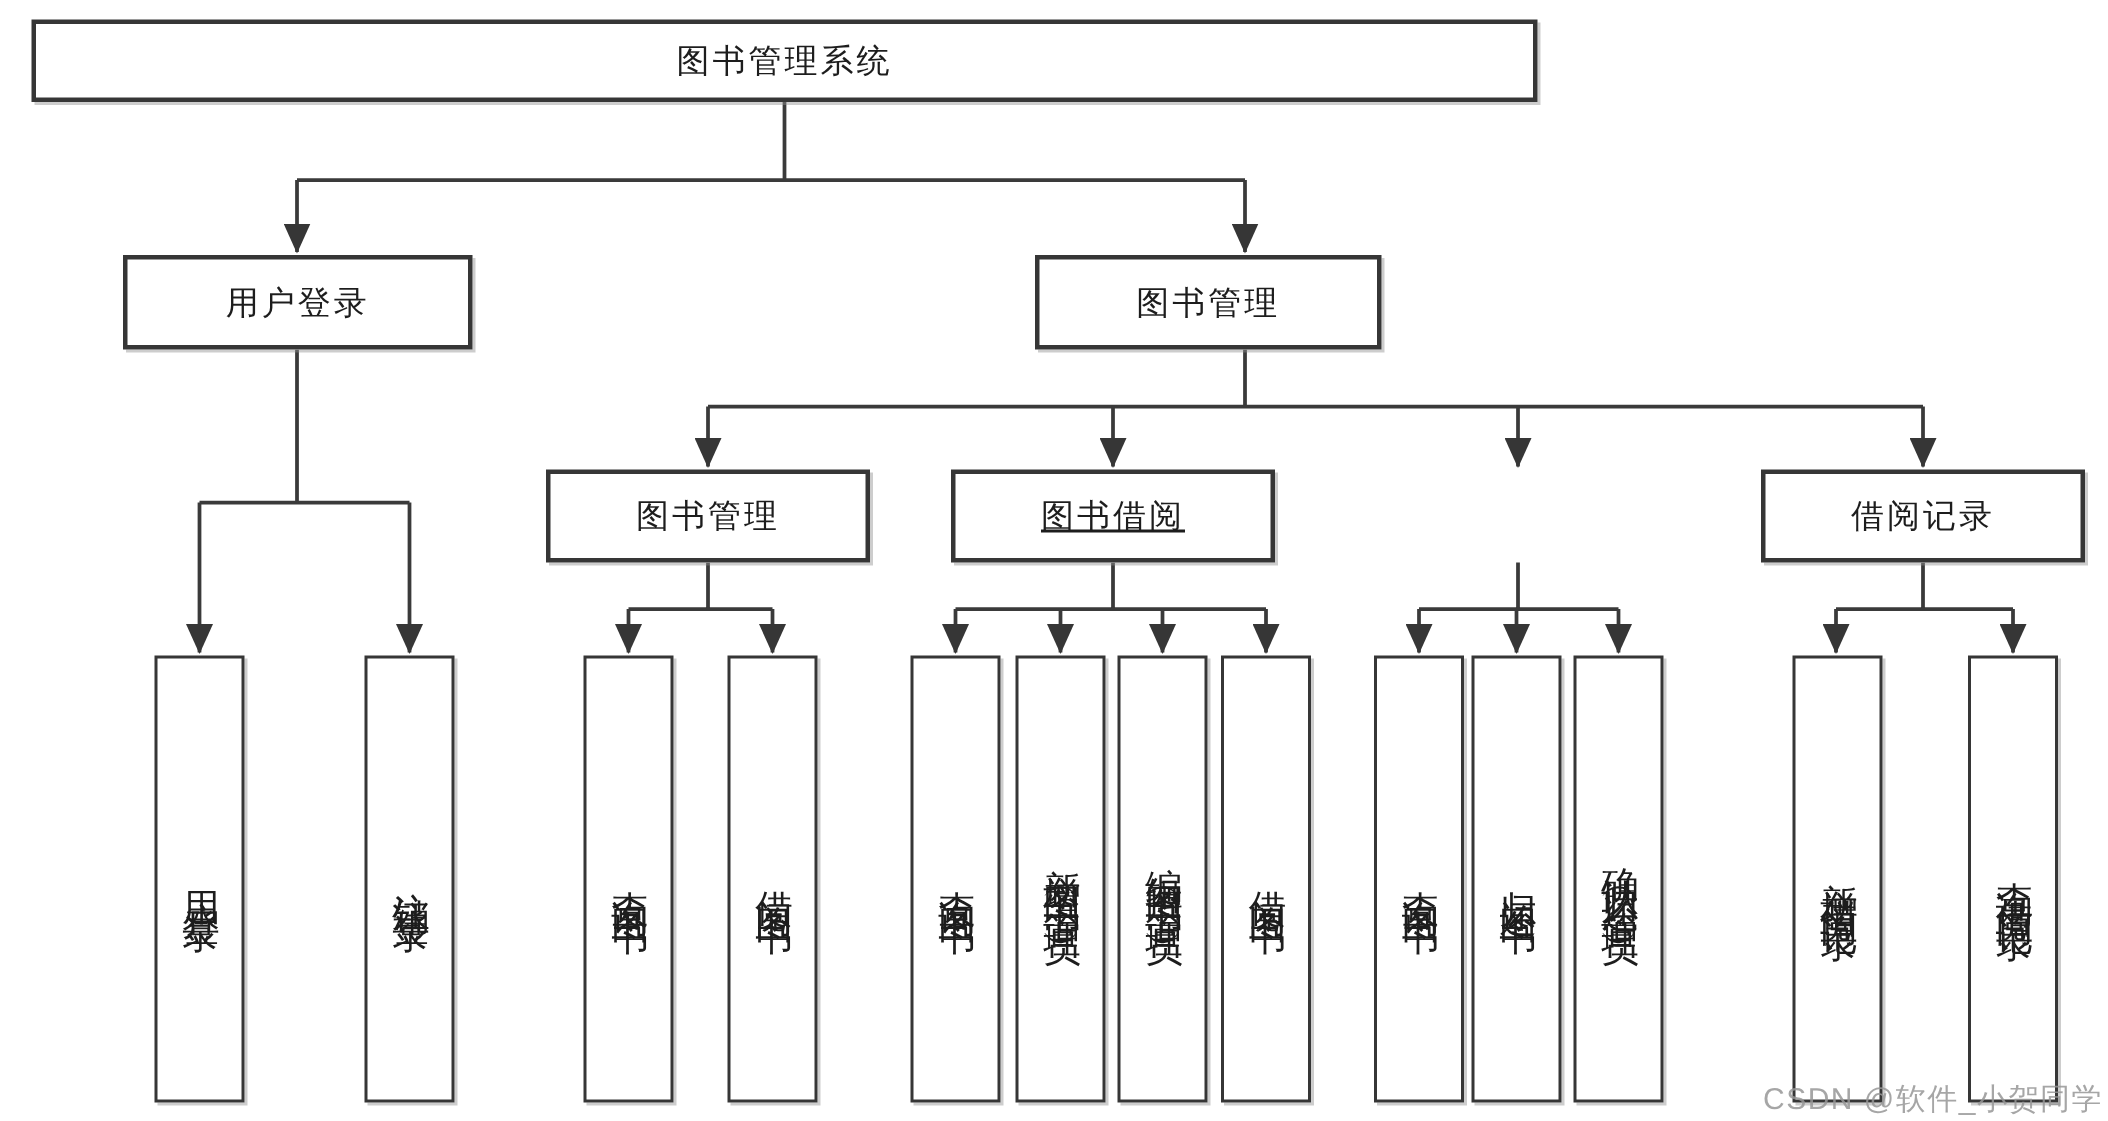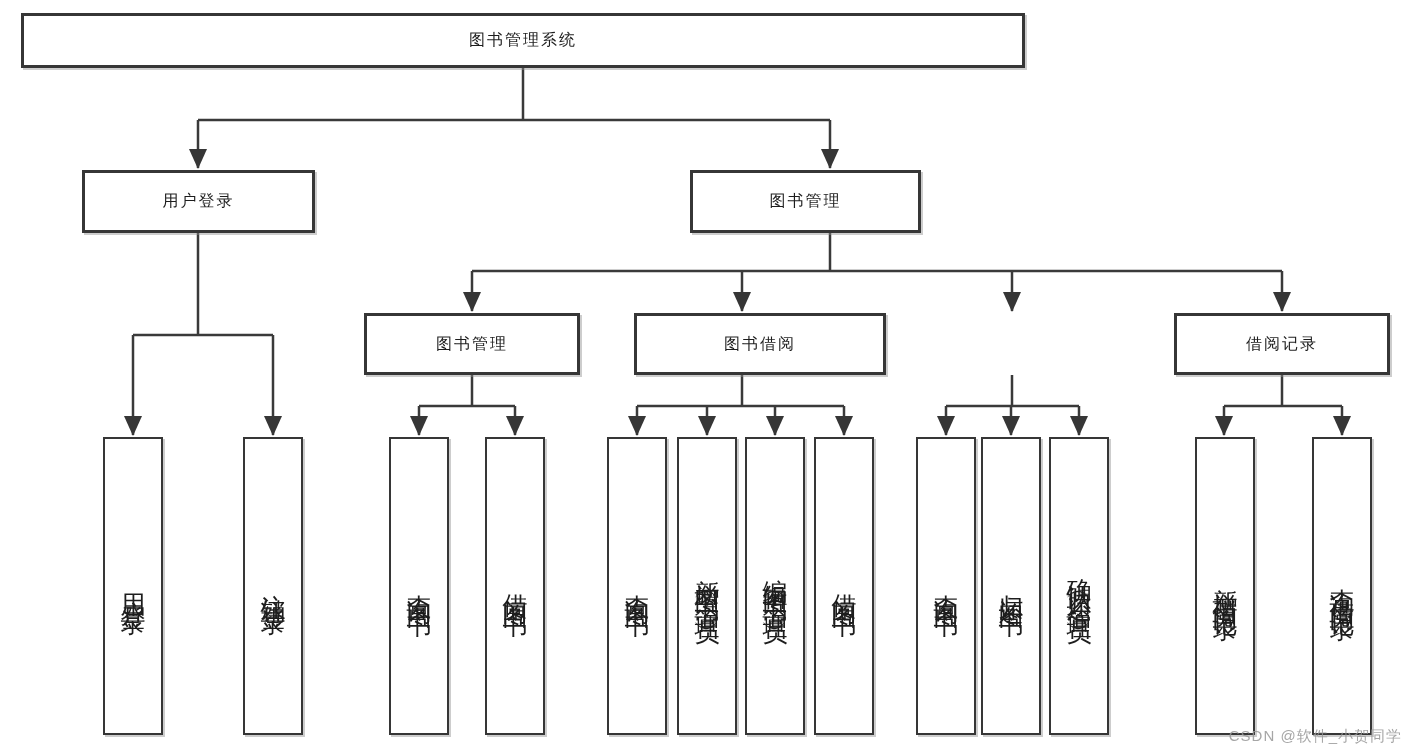--- a/index.html
+++ b/index.html
@@ -4,46 +4,46 @@
 <style>
   html, body { margin:0; padding:0; background:#ffffff; }
   .stage {
     position:relative; width:1405px; height:747px; background:#ffffff;
     font-family:"Liberation Sans","DejaVu Sans",sans-serif; overflow:hidden;
   }
   .stage svg { position:absolute; left:0; top:0; z-index:1; }
   .box {
     position:absolute; box-sizing:border-box; background:#ffffff;
     border:3px solid #363636; display:flex; align-items:center; justify-content:center;
-    color:#1d1d1d; font-size:16px; letter-spacing:2px; z-index:2;
+    color:#1d1d1d; font-size:22px; letter-spacing:2px; z-index:2;
     box-shadow:2px 2px 0 rgba(145,145,145,0.45);
   }
   .leaf {
     border-width:2.5px; writing-mode:vertical-rl; font-size:25px;
     letter-spacing:6px; line-height:1; width:60px; top:437px; height:298px;
     padding:6px 0; letter-spacing:6px;
   }
   
   #root-box  { left:21px;  top:13px;  width:1004px; height:55px; }
   #b-login   { left:82px;  top:170px; width:233px;  height:63px; }
   #b-mgmt    { left:690px; top:170px; width:231px;  height:63px; }
   #g-newrec  { left:364px; top:313px; width:216px;  height:62px; }
-  #g-borrow  { left:634px; top:313px; width:252px;  height:62px; }
+  #g-borrow  { left:634px; top:313px; width:216px;  height:62px;text-decoration:underline; }
   #g-current { left:904px; top:313px; width:216px;  height:62px; }
   #g-record  { left:1174px;top:313px; width:216px;  height:62px; }
   
   #lf-a1 { left:103px; }  #lf-a2 { left:243px; }
   #lf-b1 { left:389px; }  #lf-b2 { left:485px; }
   #lf-c1 { left:607px; }  #lf-c2 { left:677px; }
   #lf-c3 { left:745px; }  #lf-c4 { left:814px; }
   #lf-d1 { left:916px; }  #lf-d2 { left:981px; }  #lf-d3 { left:1049px; }
   #lf-e1 { left:1195px; } #lf-e2 { left:1312px; }
   .watermark {
     position:absolute; right:3px; bottom:1px; z-index:5;
-    font-size:15px; color:rgba(150,150,150,0.85); letter-spacing:1px;
+    font-size:20px; color:rgba(150,150,150,0.85); letter-spacing:1px;
   }
 </style>
 </head>
 <body>
 
 <div class="stage">
 
   <svg width="1405" height="747" viewBox="0 0 1405 747">
     <defs>
       <marker id="ah" markerUnits="userSpaceOnUse" markerWidth="20" markerHeight="18" refX="19" refY="9" orient="auto">

